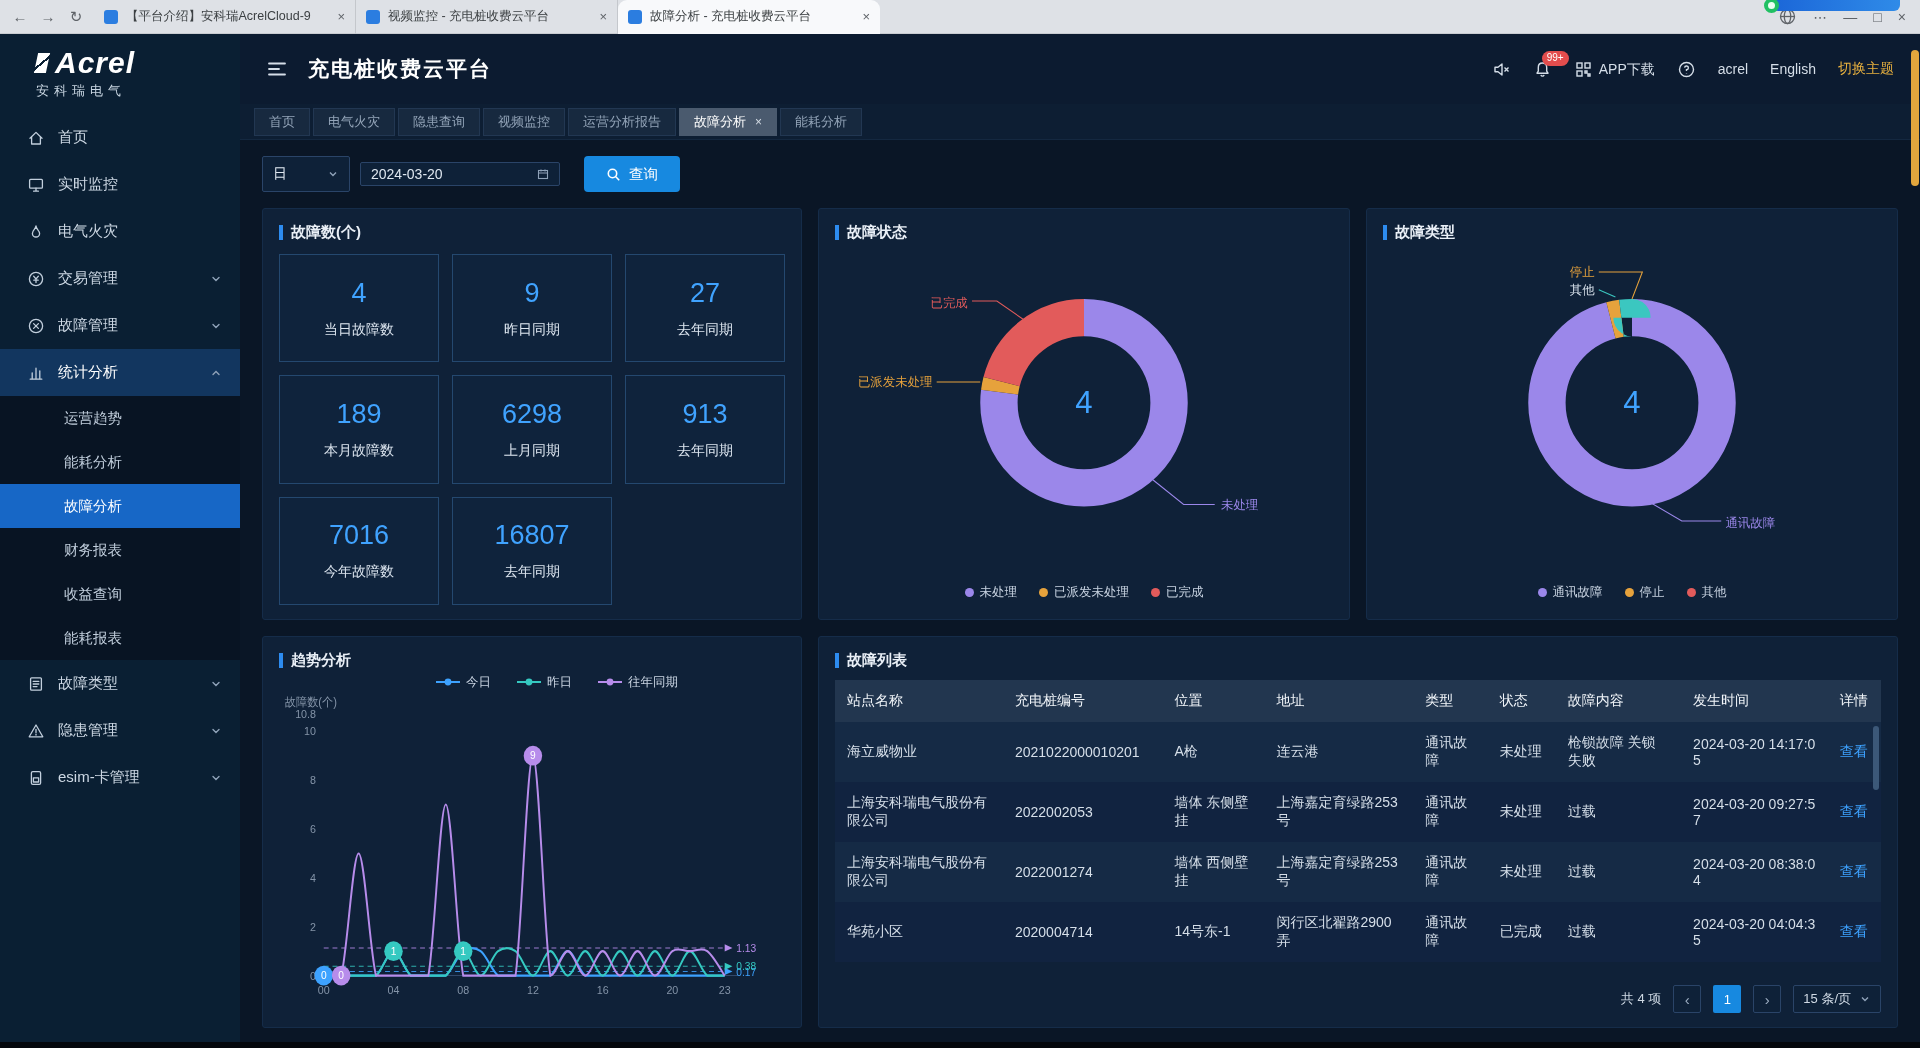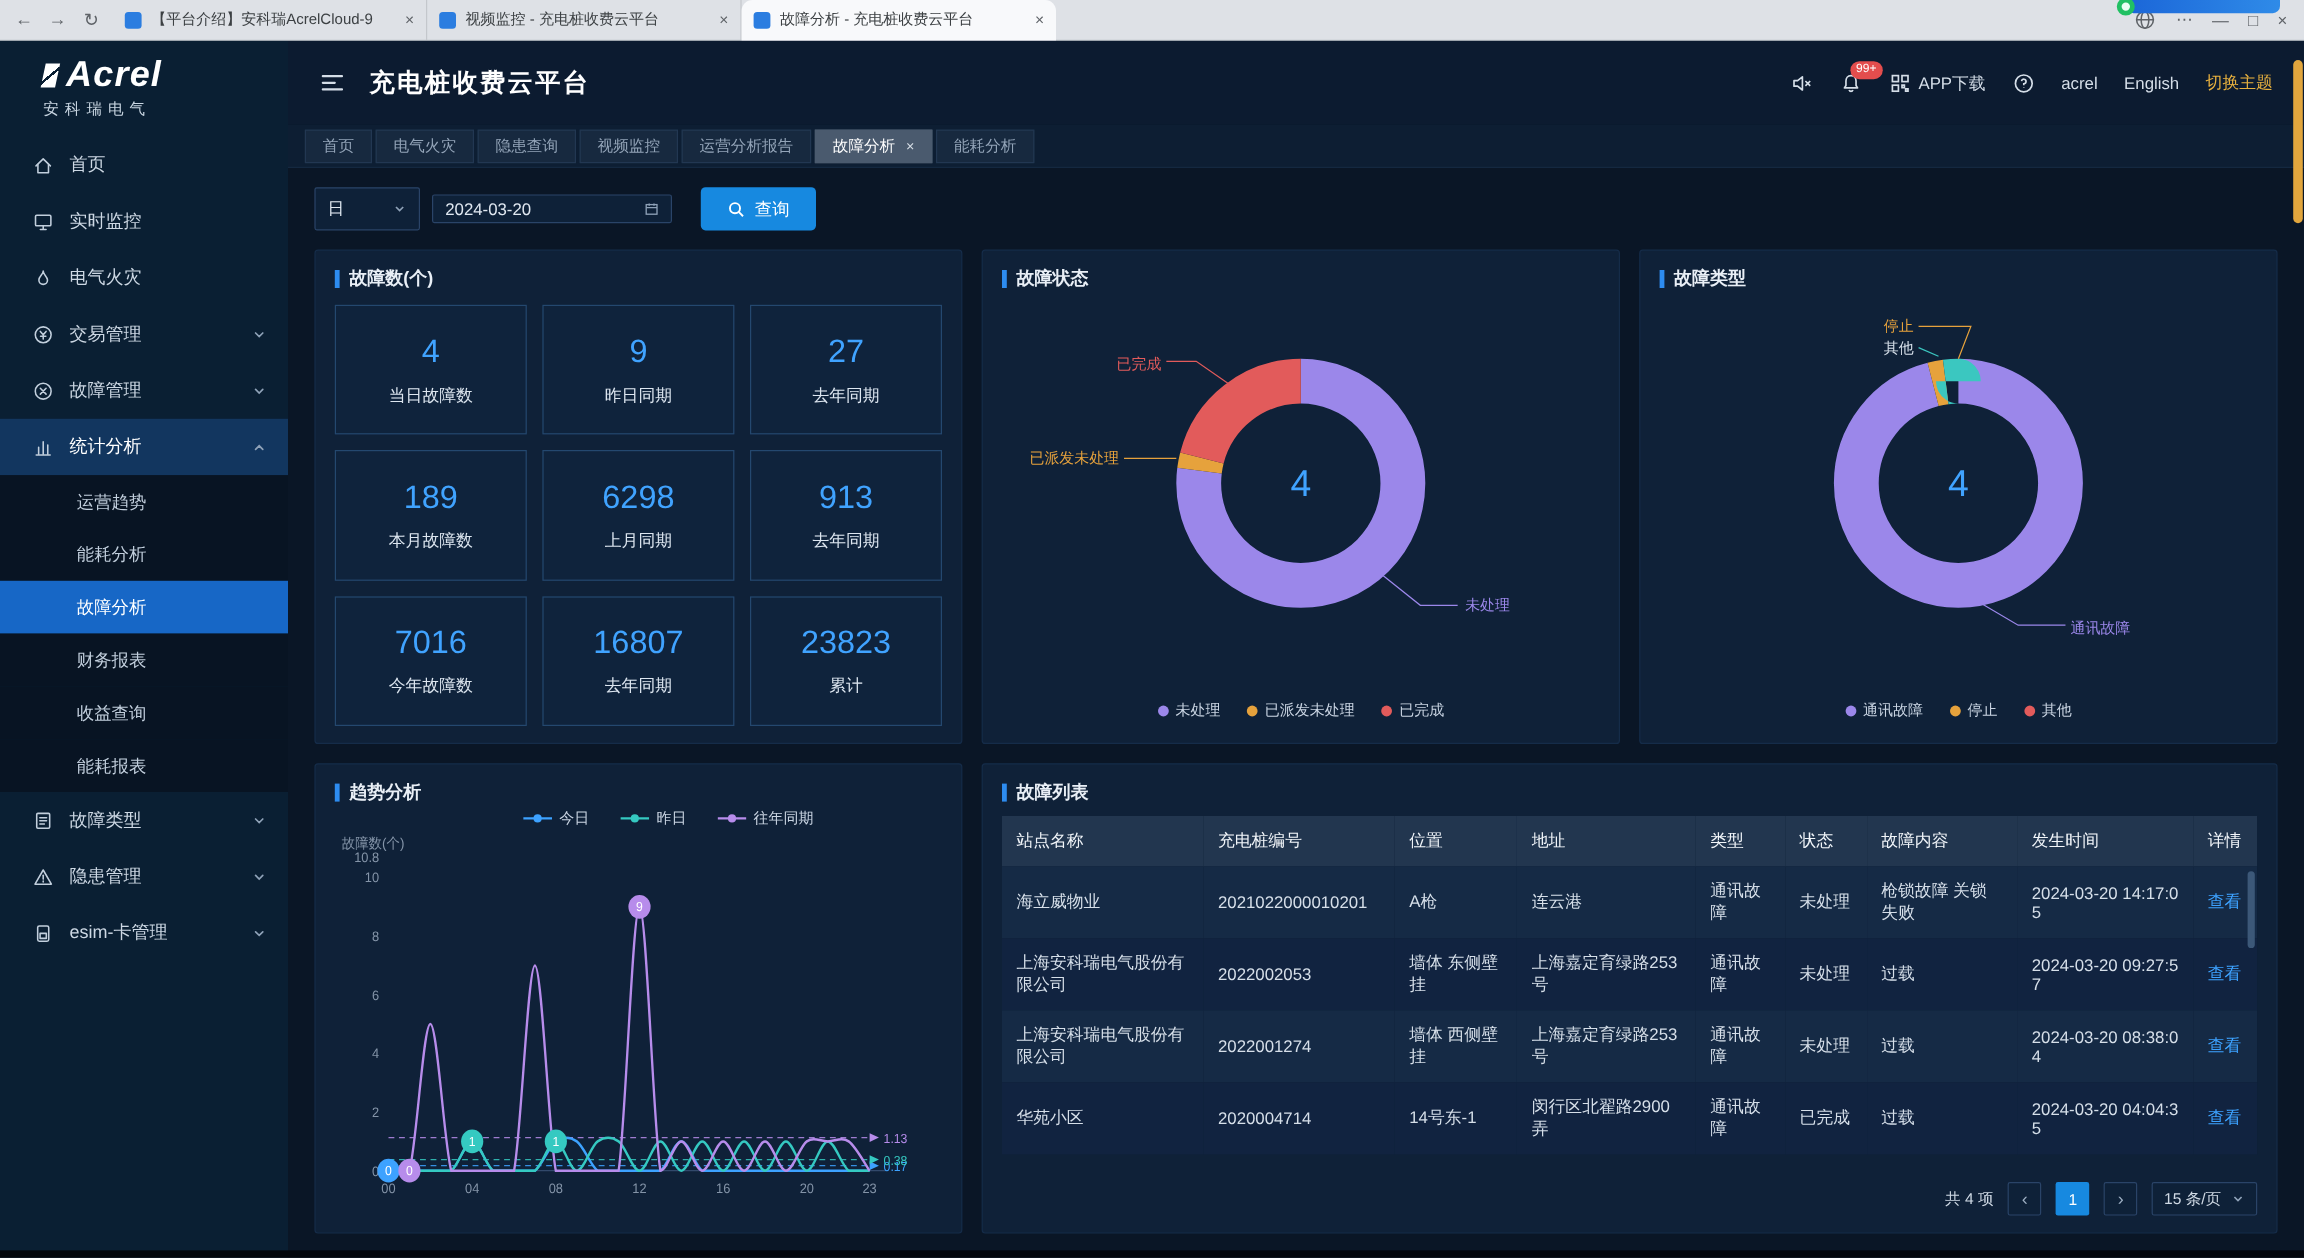--- a/index.html
+++ b/index.html
@@ -413,24 +413,20 @@
                   <div class="stat-val">913</div>
                   <div class="stat-lbl">去年同期</div>
                 </div>
                 <div class="stat-box">
                   <div class="stat-val">7016</div>
                   <div class="stat-lbl">今年故障数</div>
                 </div>
                 <div class="stat-box">
                   <div class="stat-val">16807</div>
                   <div class="stat-lbl">去年同期</div>
-                </div>
-                <div class="stat-box">
-                  <div class="stat-val">23823</div>
-                  <div class="stat-lbl">累计</div>
                 </div>
               </div>
           </section>
 
           <section class="card card-donut">
             <div class="card-title">
                 <span class="acc"></span>
                 <span>故障状态</span>
               </div>
             <div class="donut-wrap">

